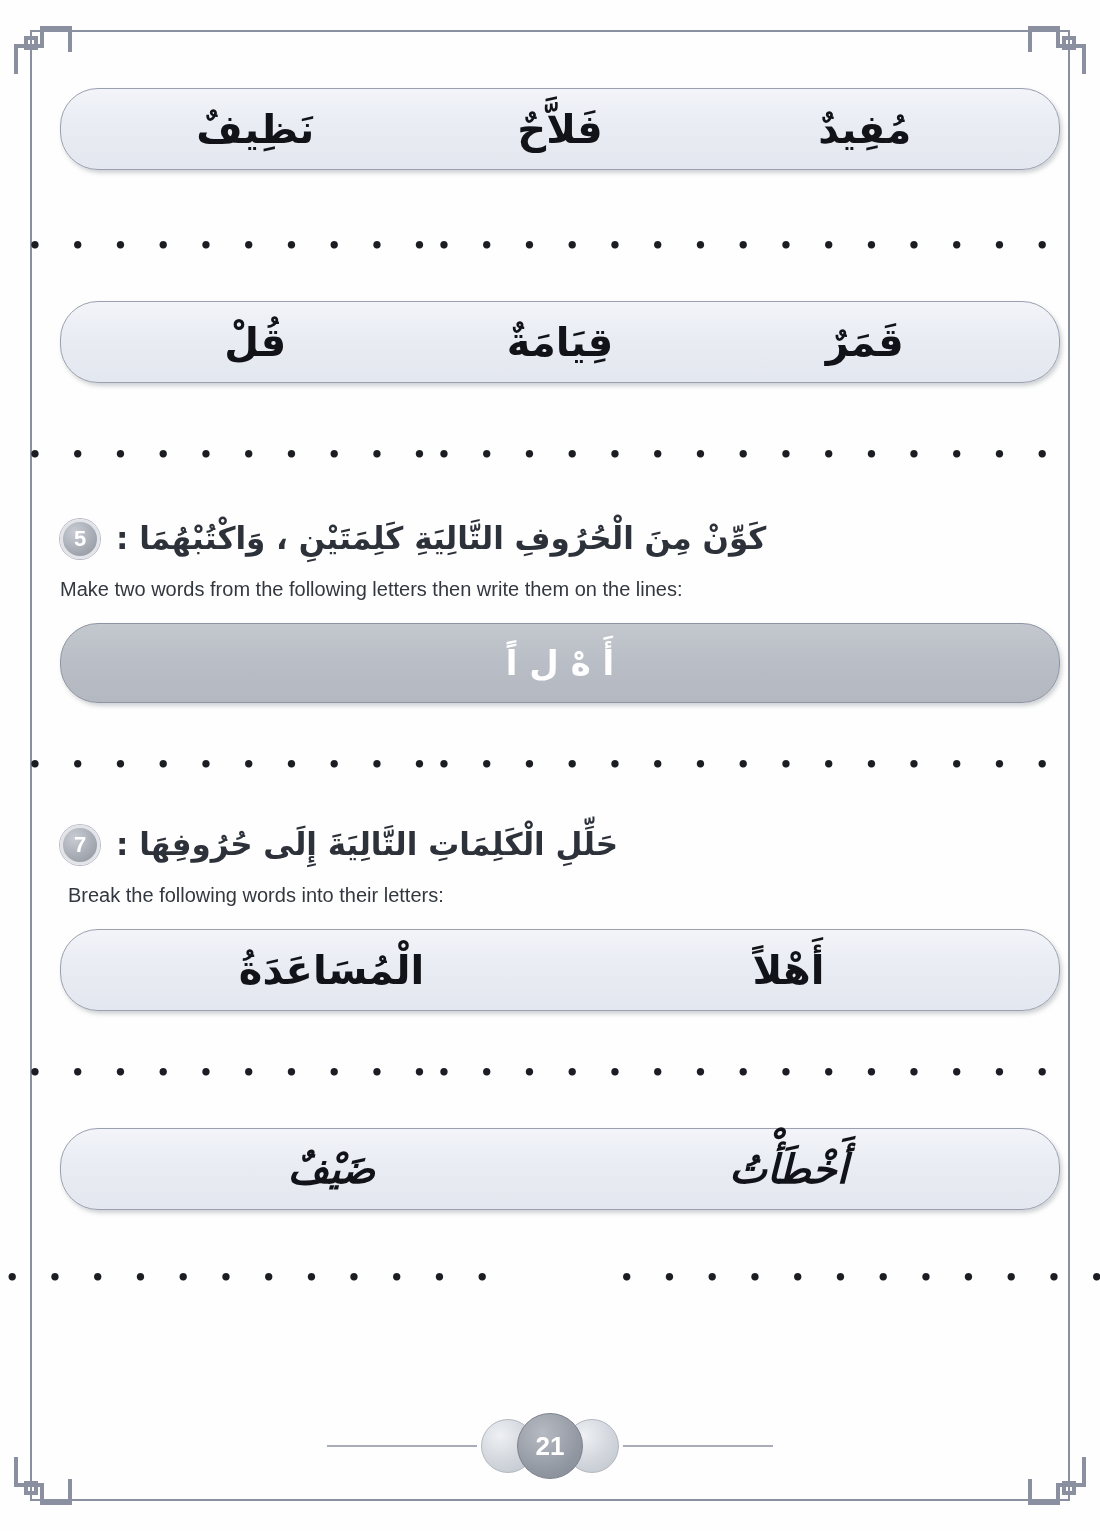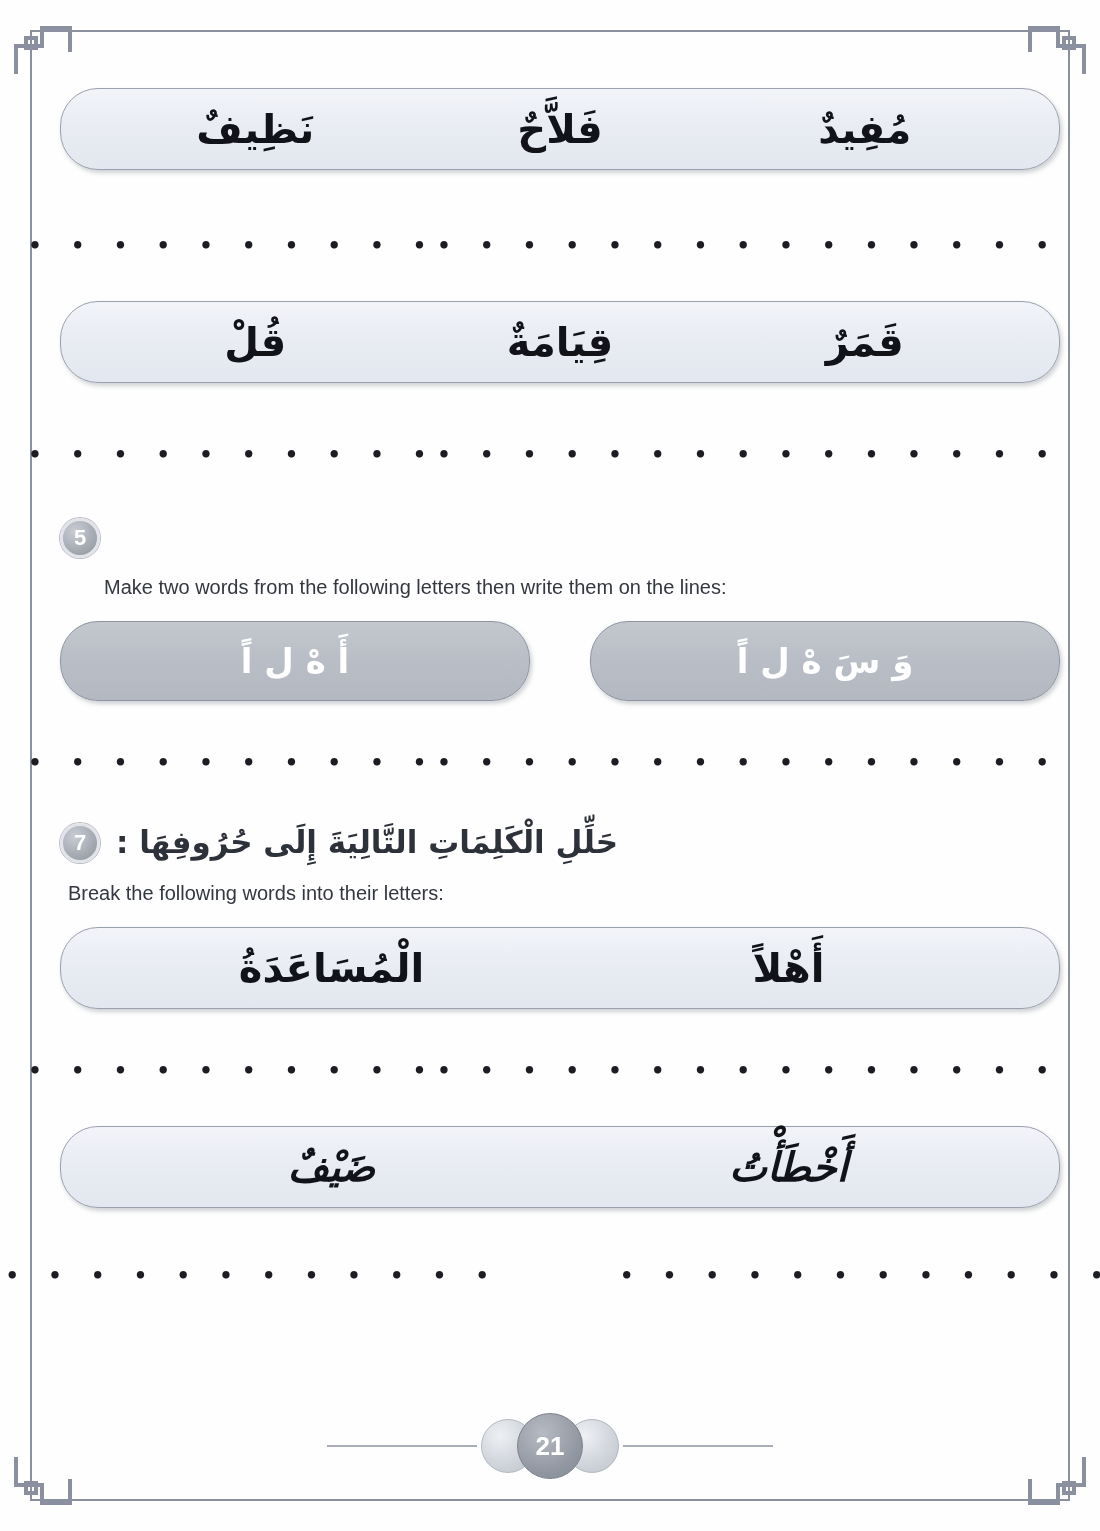--- a/index.html
+++ b/index.html
@@ -328,30 +328,28 @@
         <span class="dots">• • • • • • • • • • • • • • •</span>
       </div>
       <div class="dot-group">
         <span class="dots">• • • • • • • • • • • • • • •</span>
       </div>
 
     </div>
 
     <div class="exercise-head" style="margin-top:52px;">
       <span class="badge">5</span>
-    </div>
-
-    <div class="head-en" style="margin-top:18px;margin-left:44px;">Make two words from the following letters then write them on the lines:</div>
+      <span class="head-ar">كَوِّنْ مِنَ الْحُرُوفِ التَّالِيَةِ كَلِمَتَيْنِ ، وَاكْتُبْهُمَا :</span>
+    </div>
+
+    <div class="head-en" style="margin-top:18px;">Make two words from the following letters then write them on the lines:</div>
 
     <div class="letters-row" style="margin-top:22px;">
       <div class="letter-box">
         <span class="letters">أَ  هْ  ل  اً</span>
-      </div>
-      <div class="letter-box">
-        <span class="letters">وَ  سَ  هْ  ل  اً</span>
       </div>
     </div>
 
     <div class="dots-row two-wide" style="margin-top:52px;">
       <div class="dot-group">
         <span class="dots">• • • • • • • • • • • • • • •</span>
       </div>
       <div class="dot-group">
         <span class="dots">• • • • • • • • • • • • • • •</span>
       </div>

